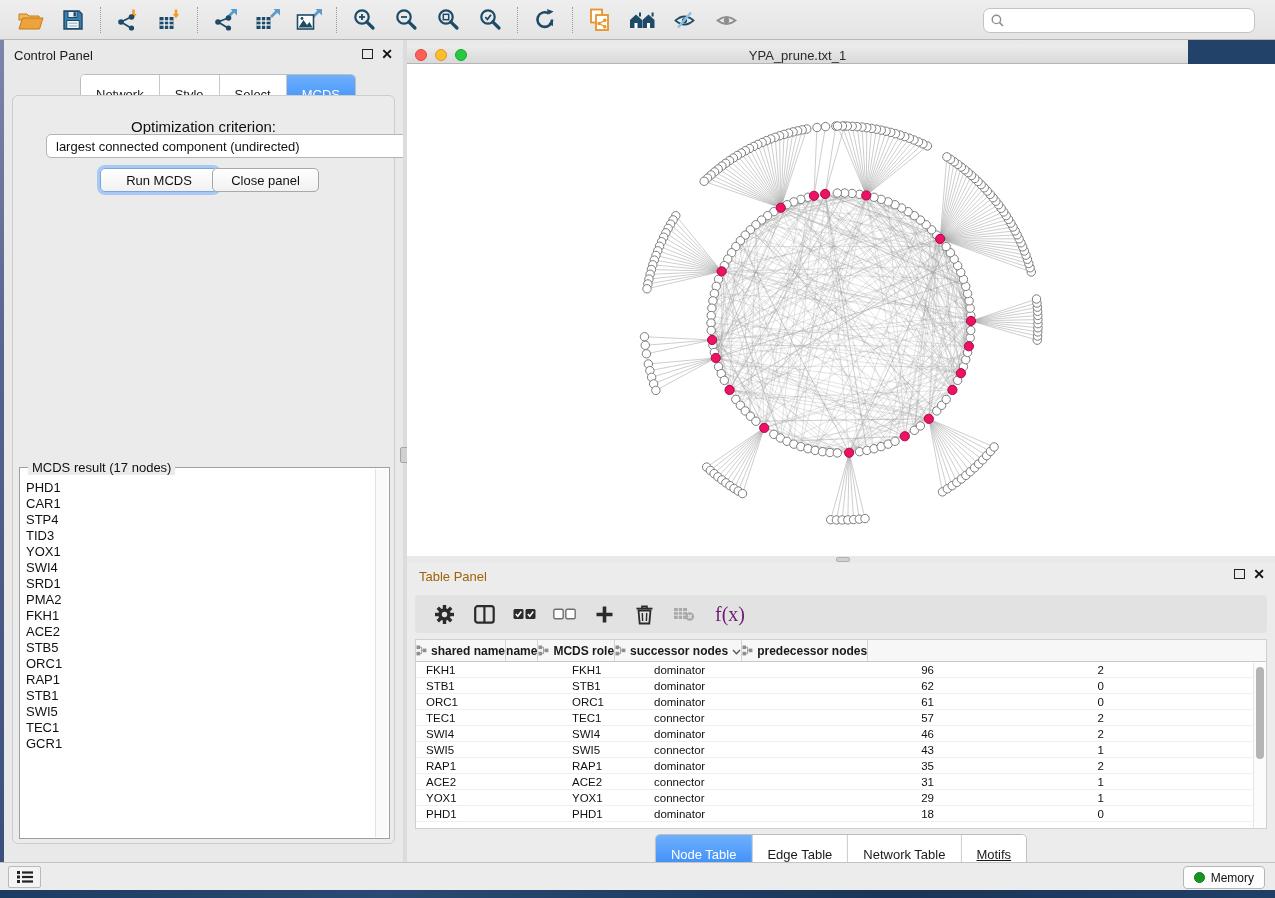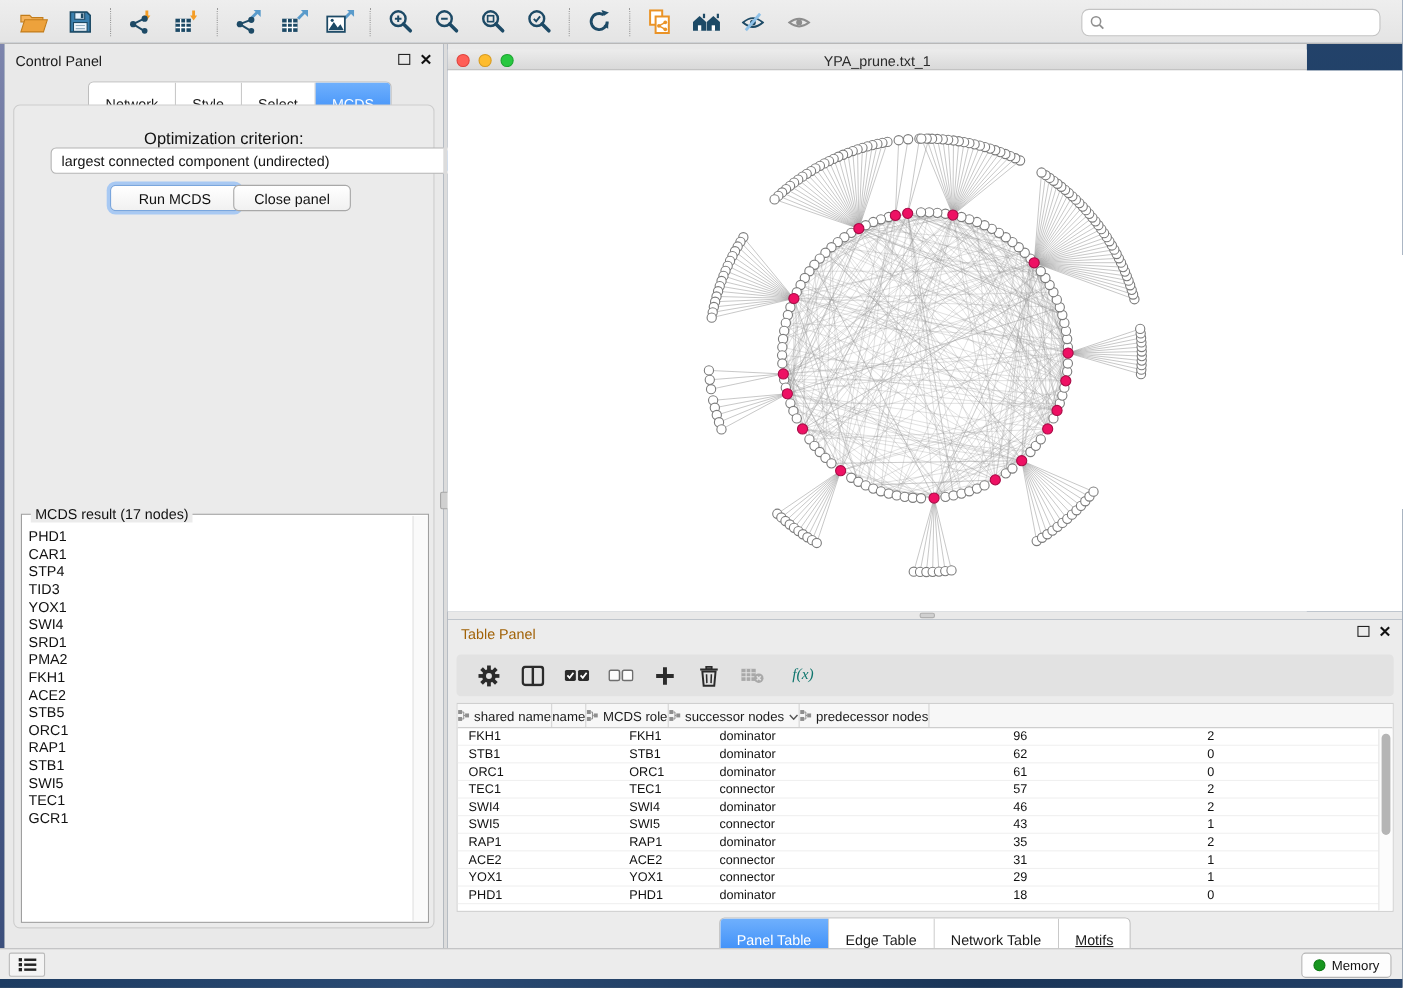--- a/index.html
+++ b/index.html
@@ -86,27 +86,27 @@
   .fanline { stroke:#9f9f9f; stroke-width:0.65; opacity:0.8; }
   .ringnode { fill:#fff; stroke:#7c7c7c; stroke-width:1; }
   .hubnode { fill:#ee1164; stroke:#a80b46; stroke-width:1; }
 
   
   .table-panel { position:absolute; left:407px; top:563px; width:868px; height:299px; background:#ececec; }
   .tp-title { position:absolute; left:12px; top:6px; font-size:13px; color:#a16207; }
   .tp-toolbar { position:absolute; left:8px; top:32px; right:8px; height:38px; background:#e2e2e2;
     border-radius:4px; display:flex; align-items:center; padding-left:14px; }
   .tp-icon { width:30px; height:30px; display:flex; align-items:center; justify-content:center; margin-right:10px; }
-  .fx { font-family:"Liberation Serif", serif; font-style:italic; font-size:14px; color:#0f766e; }
+  .fx { font-family:"Liberation Serif", serif; font-size:20px; color:#701a75; }
 
   .grid-wrap { position:absolute; left:8px; top:76px; right:8px; height:190px; background:#fff;
     border:1px solid #cfcfcf; overflow:hidden; }
   .grid-head { display:flex; height:22px; background:#f7f7f7; border-bottom:1px solid #c9c9c9; }
   .gh-cell { display:flex; align-items:center; justify-content:center; gap:4px;
-    border-right:1px solid #d4d4d4; font-size:12px; color:#1a1a1a; position:relative; }
+    border-right:1px solid #d4d4d4; font-size:12px; color:#1a1a1a; position:relative;font-weight:bold; }
   .grid-row { display:flex; height:16px; border-bottom:1px solid #f0f0f0; font-size:11.5px; color:#111; }
   .gr-cell { padding:0 10px; display:flex; align-items:center; }
   .num { justify-content:flex-end; }
   .c0 { width:146px; } .c1 { width:82px; } .c2 { width:148px; } .c3 { width:152px; } .c4 { width:170px; }
   .c5 { flex:1; border-right:none; }
   .grid-vscroll { position:absolute; right:0px; top:23px; bottom:0; width:13px; background:#fcfcfc;
     border-left:1px solid #e4e4e4; }
   .grid-thumb { position:absolute; left:2px; top:4px; width:8px; height:92px; background:#b5b5b5; border-radius:4px; }
 
   .tp-tabs { left:50%; transform:translateX(-50%); top:271px; }
@@ -1360,21 +1360,21 @@
           <div class="gr-cell c5"></div>
         </div>
       </div>
     <div class="grid-vscroll">
       <div class="grid-thumb"></div>
     </div>
   </div>
 
   <div class="seg-tabs tp-tabs" style="position:absolute;">
 
-      <span class="seg sel">Panel Table</span>
+      <span class="seg sel">Node Table</span>
 
       <span class="seg">Edge Table</span>
 
       <span class="seg">Network Table</span>
 
       <span class="seg">Motifs</span>
     </div>
 </div>
 
 <div class="statusbar">

